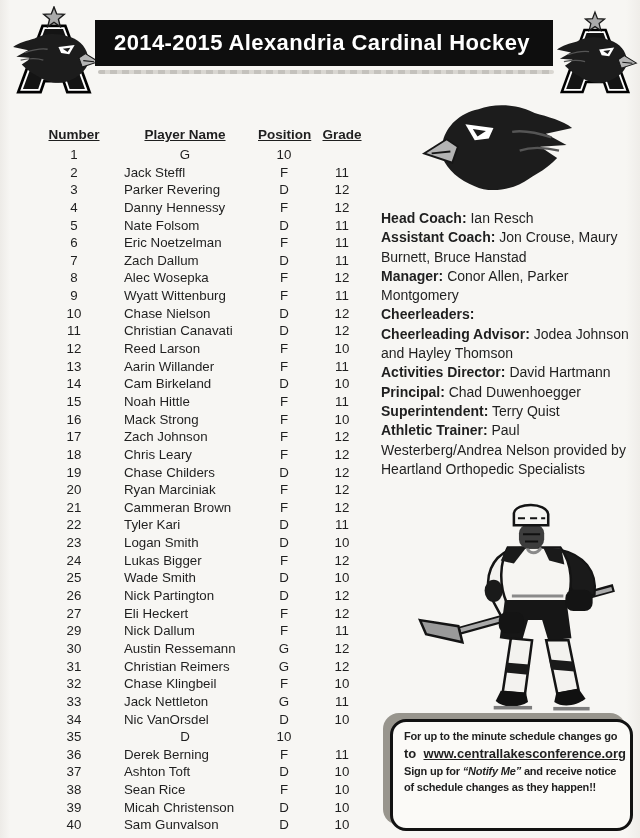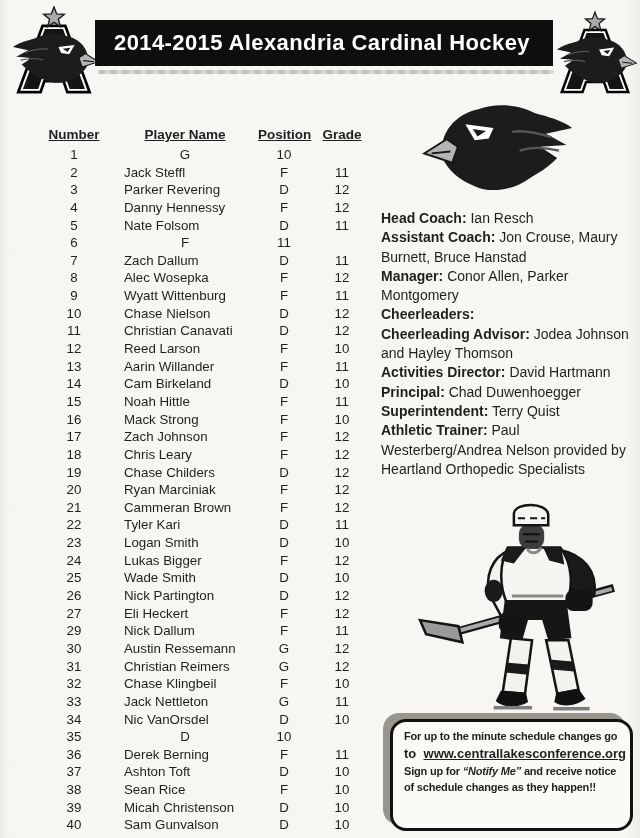--- a/index.html
+++ b/index.html
@@ -130,20 +130,21 @@
 
       <div class="roster-row">
         <span class="c-num">5</span>
         <span class="c-name">Nate Folsom</span>
         <span class="c-pos">D</span>
         <span class="c-grade">11</span>
       </div>
 
       <div class="roster-row">
         <span class="c-num">6</span>
+        <span class="c-name">Eric Noetzelman</span>
         <span class="c-pos">F</span>
         <span class="c-grade">11</span>
       </div>
 
       <div class="roster-row">
         <span class="c-num">7</span>
         <span class="c-name">Zach Dallum</span>
         <span class="c-pos">D</span>
         <span class="c-grade">11</span>
       </div>

